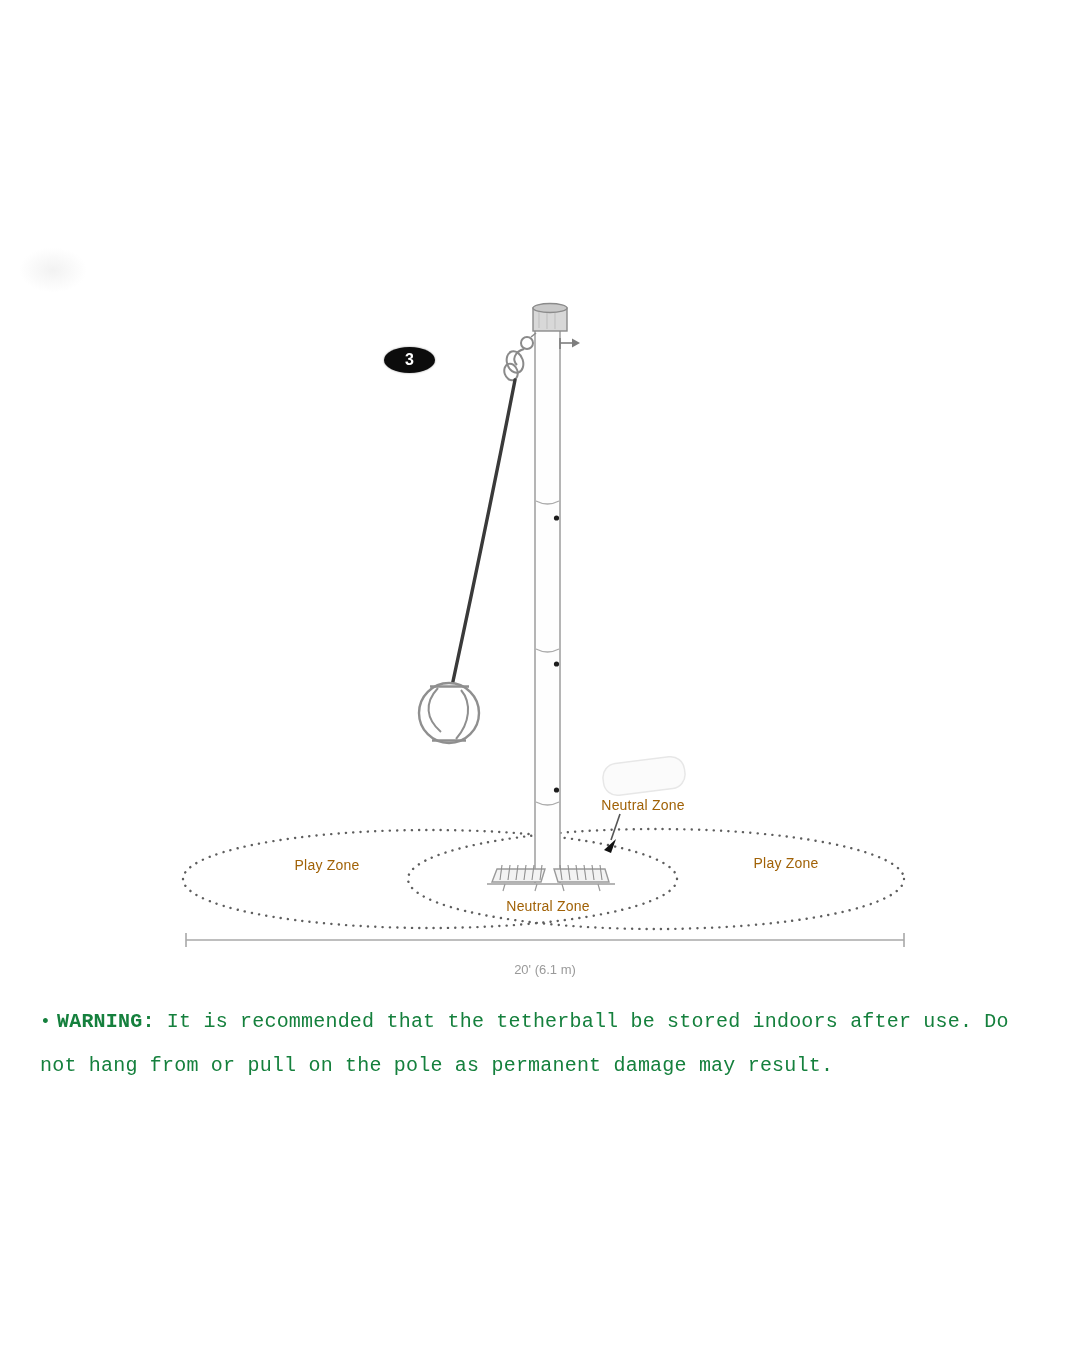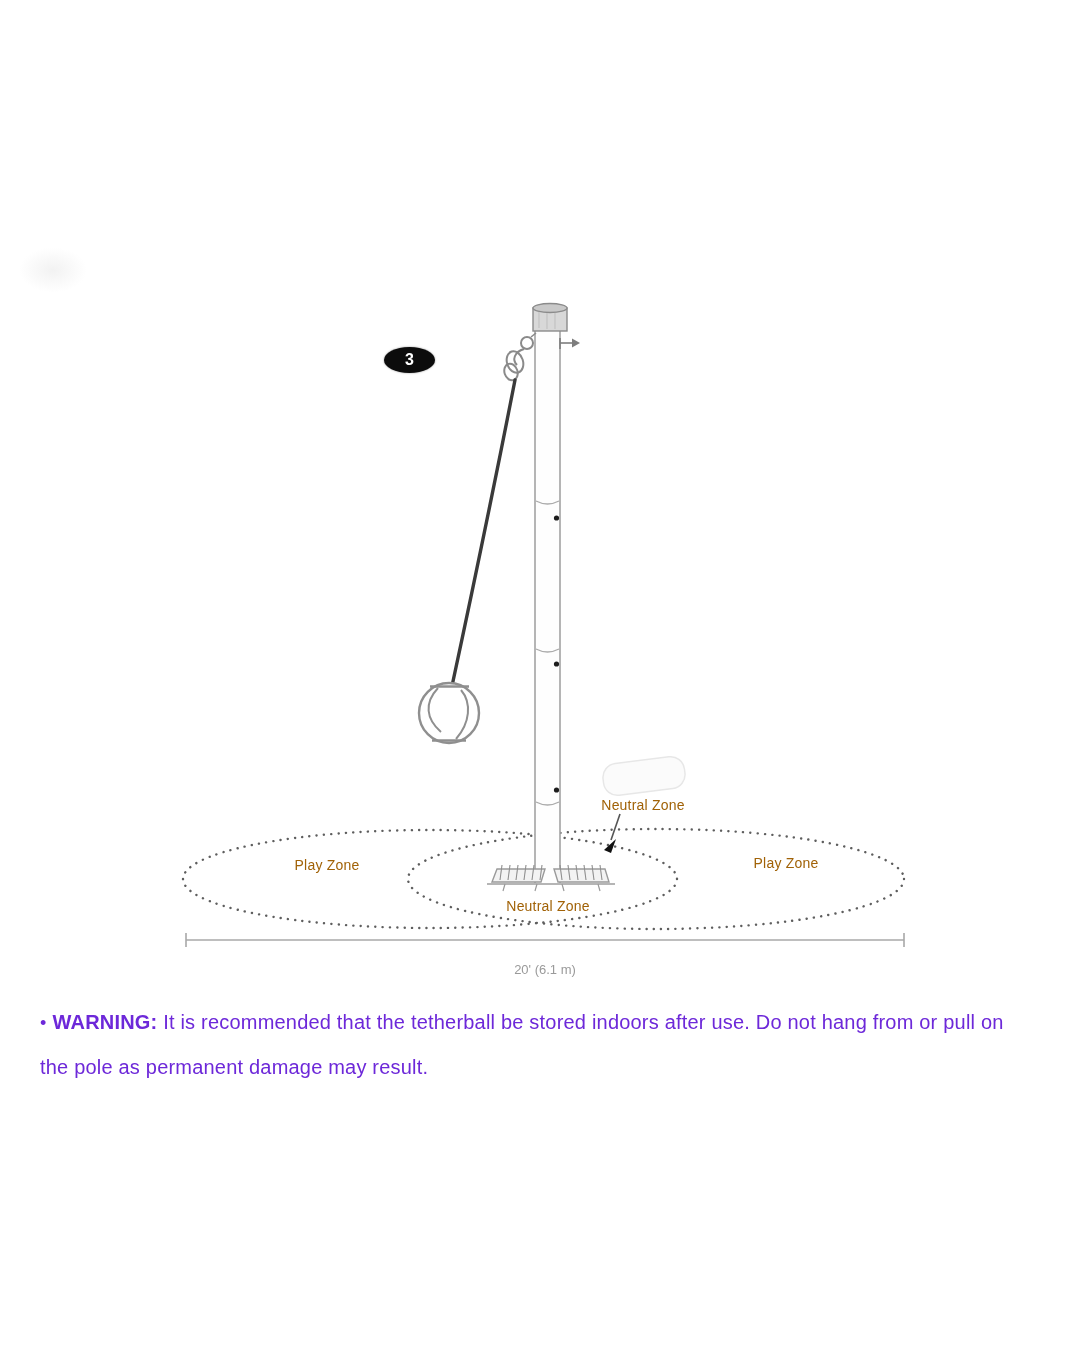--- a/index.html
+++ b/index.html
@@ -20,21 +20,21 @@
   .zone-label{
     position:absolute;color:#a16207;font-size:14px;letter-spacing:.2px;white-space:nowrap;
     transform:translate(-50%,-50%);
   }
   .dim-label{
     position:absolute;left:545px;top:953px;transform:translate(-50%,-50%);
     color:#9a9a9a;font-size:13px;white-space:nowrap;filter:blur(.3px);margin-top:16px;
   }
   .warning{
     position:absolute;left:40px;top:980px;width:996px;
-    font-size:20px;line-height:44px;color:#6d28d9;letter-spacing:.2px;
+    font-size:20px;line-height:44px;color:#15803d;letter-spacing:.2px;font-family:Liberation Mono, monospace;
   }
   .warning .bullet{font-size:18px;margin-right:6px;}
   .warning b{font-weight:bold;}
   svg{position:absolute;left:0;top:0;}
 </style>
 </head>
 <body>
 
 <div class="stage">
 

